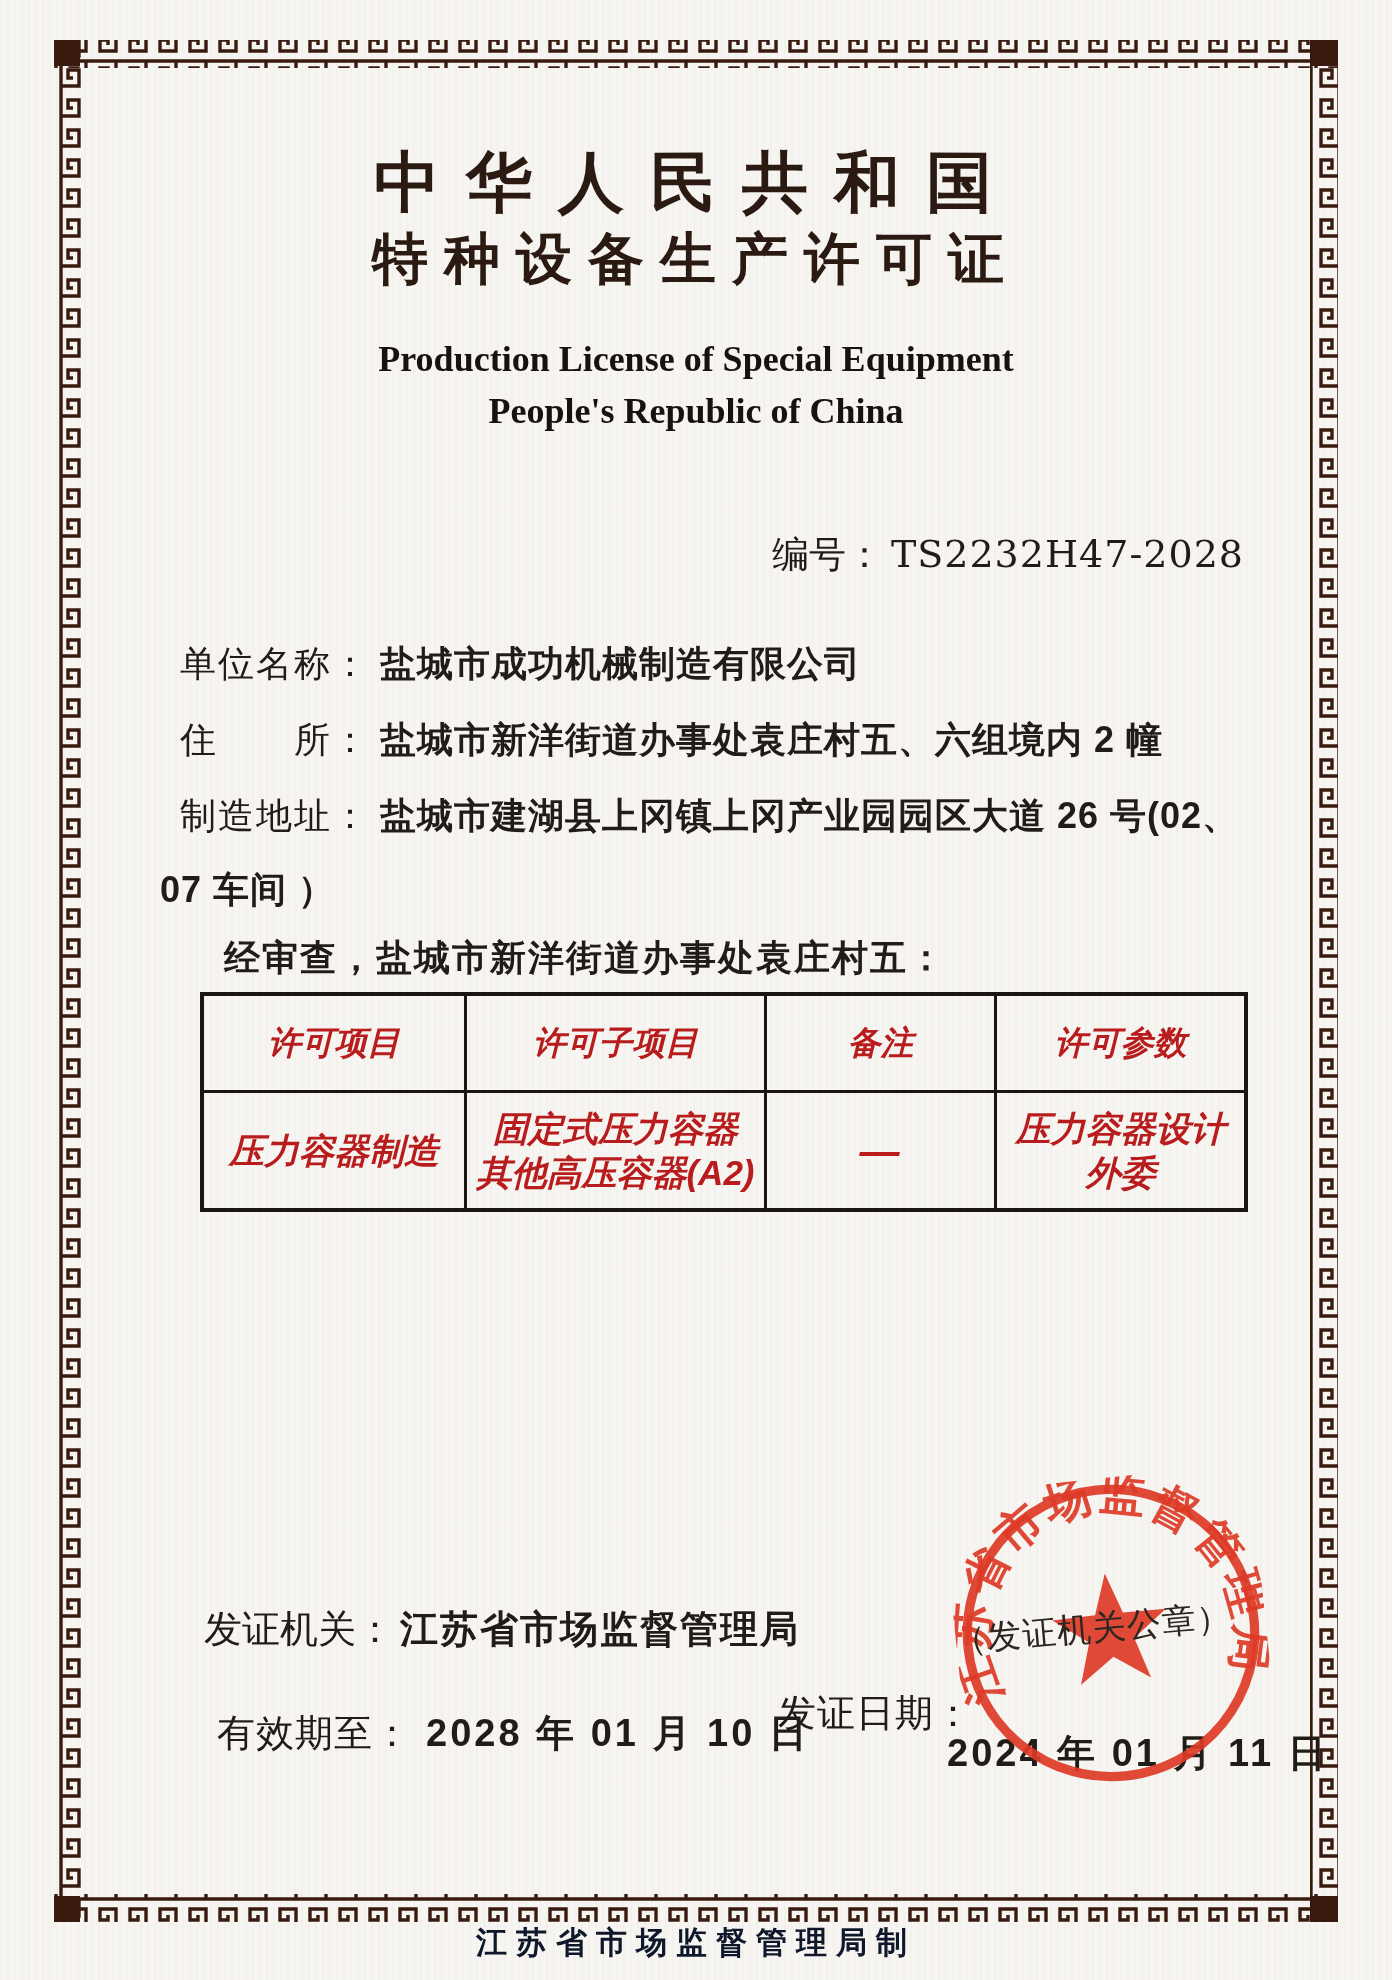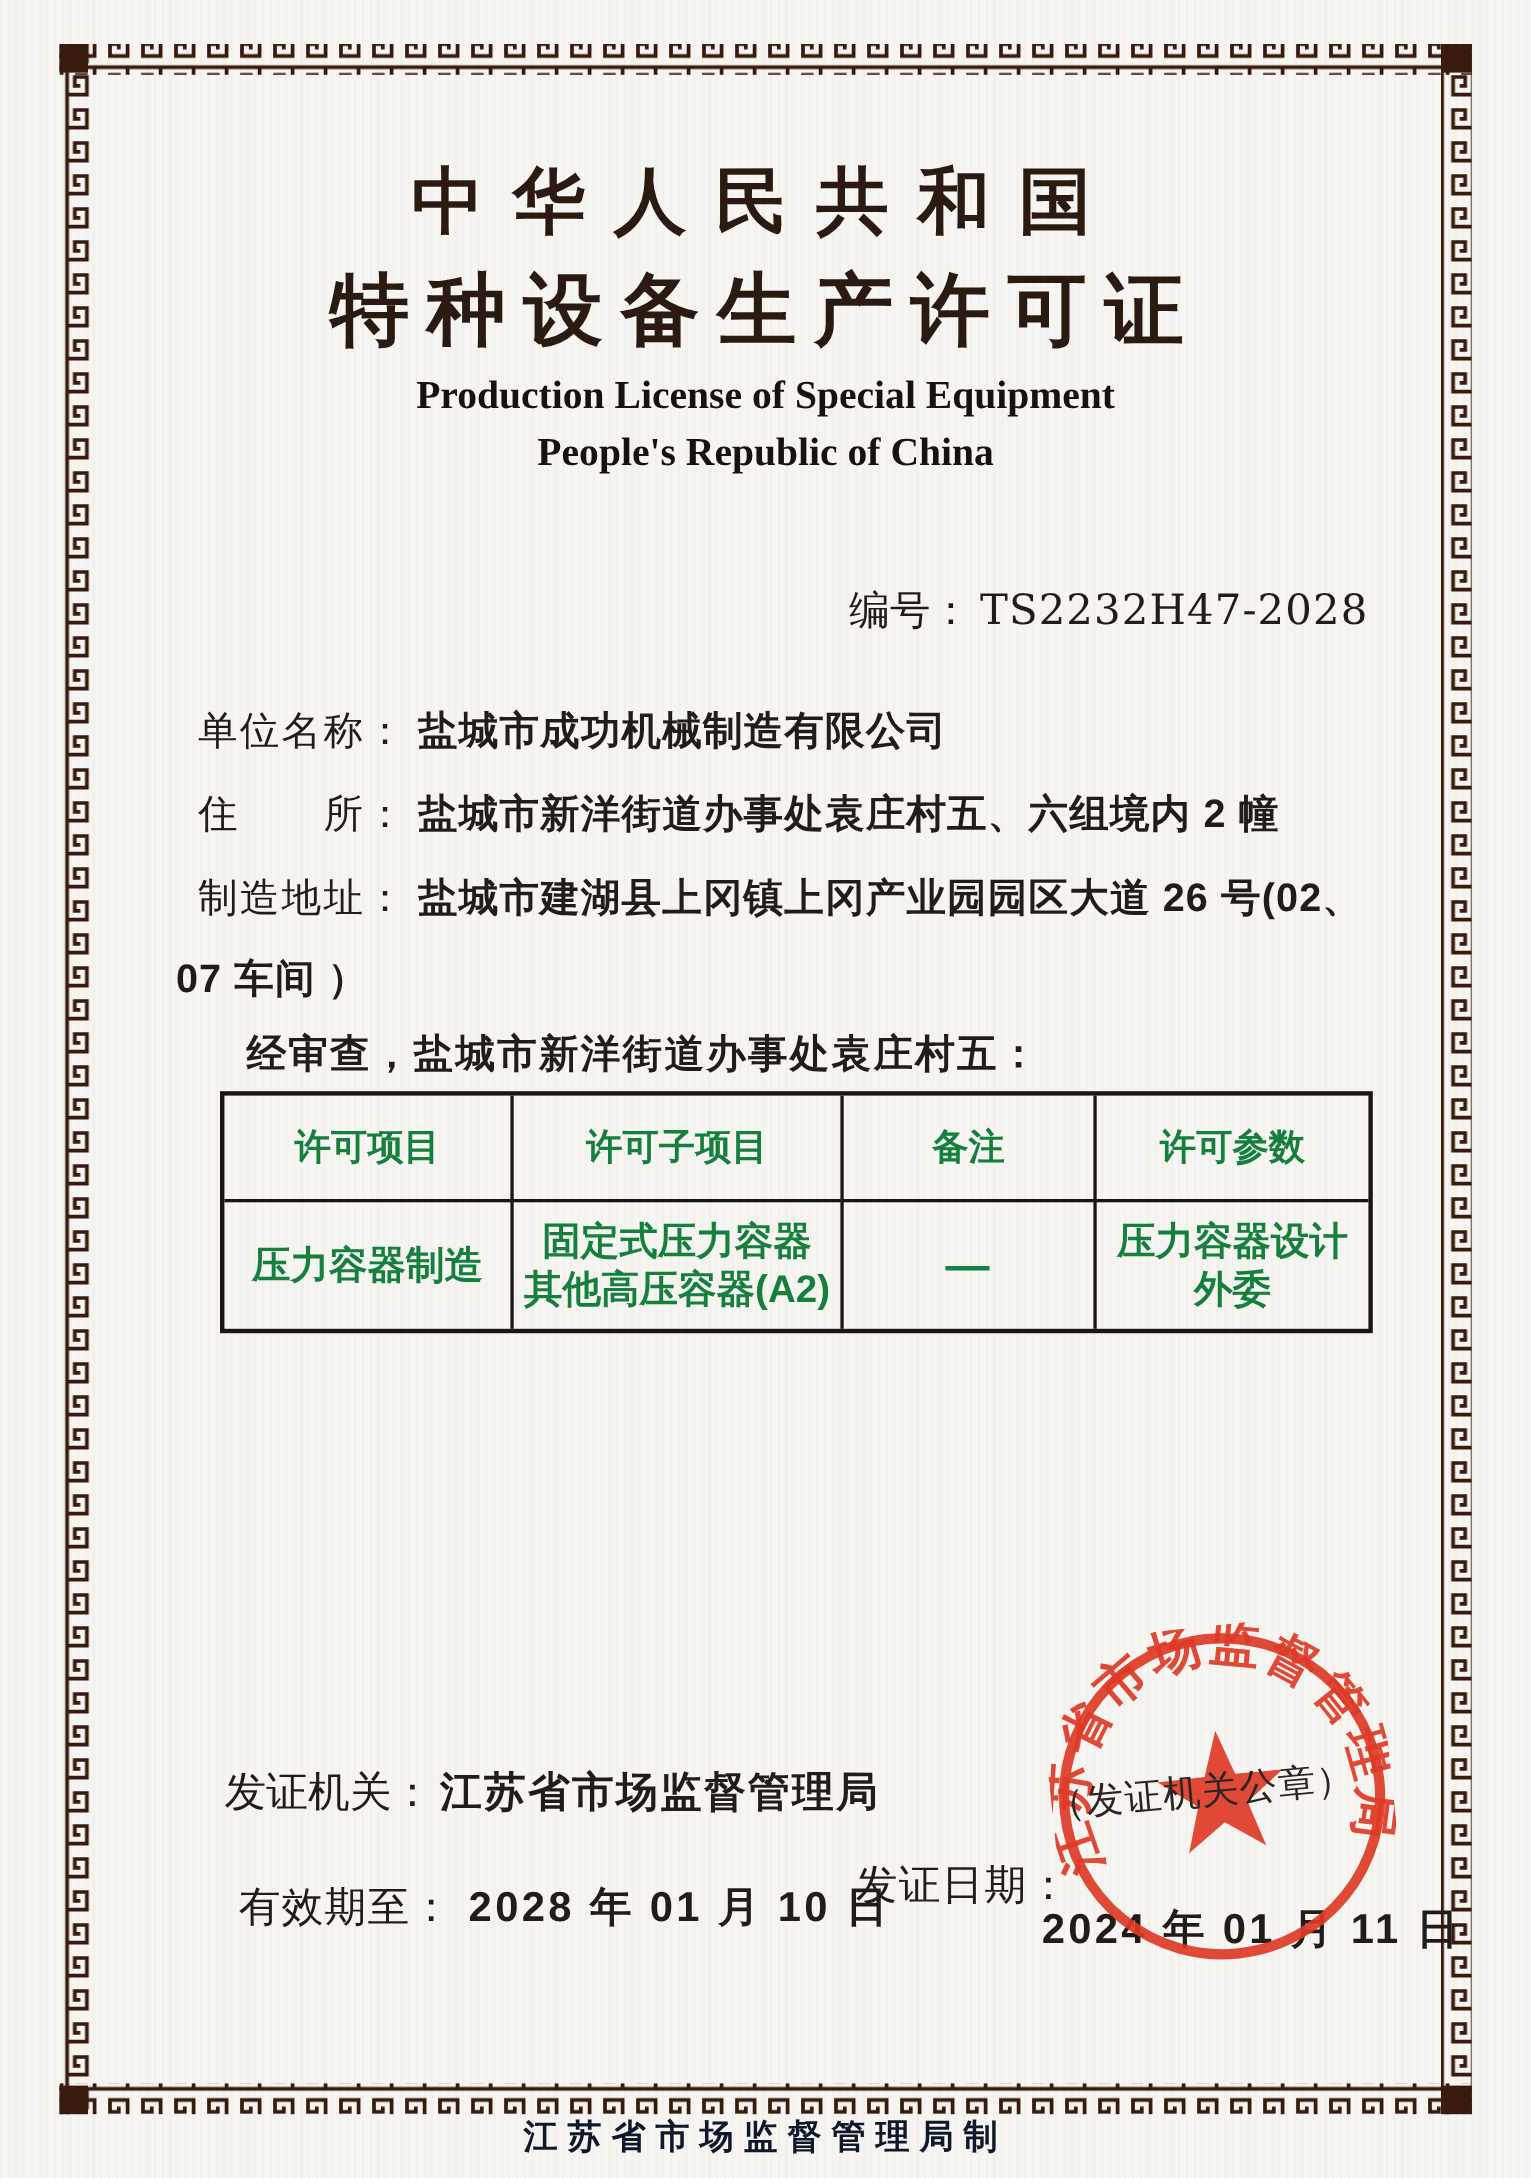--- a/index.html
+++ b/index.html
@@ -7,21 +7,21 @@
     width:1392px;height:1980px;position:relative;
     background:#f7f5f1;
     background-image:repeating-linear-gradient(90deg, rgba(60,50,40,0.018) 0 2px, rgba(0,0,0,0) 2px 7px);
     font-family:"Liberation Sans", sans-serif;
     color:#221c18;overflow:hidden;
   }
   .abs{position:absolute;}
   
   .title-cn{width:100%;text-align:center;font-weight:700;color:#2a1a12;}
   .t1{top:138px;font-size:66px;letter-spacing:26px;}
-  .t2{top:222px;font-size:72px;letter-spacing:16px;margin-top:12px;}
+  .t2{top:222px;font-size:56px;letter-spacing:16px;}
   .title-en{width:100%;text-align:center;font-family:"Liberation Serif", serif;font-weight:700;color:#17120e;}
   .e1{top:338px;font-size:36px;}
   .e2{top:390px;font-size:36px;}
   
   .lic-no{top:530px;right:148px;font-size:37px;display:flex;align-items:baseline;}
   .lic-no .lab{font-weight:500;}
   .lic-no .val{font-family:"DejaVu Serif", serif;font-size:38px;letter-spacing:1px;margin-left:8px;}
   
   .info-line{left:148px;font-size:36px;display:flex;align-items:flex-start;white-space:nowrap;}
   .info-line .lab{font-weight:500;letter-spacing:2px;}
@@ -29,21 +29,21 @@
   .l-company{top:640px;left:180px;}
   .l-residence{top:716px;left:180px;}
   .l-mfg{top:792px;left:180px;}
   .l-mfg2{top:866px;left:160px;font-weight:600;letter-spacing:1px;}
   .l-approve{top:934px;left:224px;font-weight:600;letter-spacing:2px;}
   
   .lic-table{left:200px;top:992px;width:1040px;border:4px solid #1b1611;
     display:grid;grid-template-columns:260px 300px 230px 250px;grid-template-rows:94px 118px;}
   .cell{border-left:3px solid #1b1611;border-top:3px solid #1b1611;
     display:flex;flex-direction:column;align-items:center;justify-content:center;
-    font-size:33px;font-weight:600;color:#15803d;line-height:1.25;}
+    font-size:33px;font-weight:600;color:#b91c1c;line-height:1.25;font-style:italic;}
   .cell.c0{border-left:none;}
   .cell.r0{border-top:none;}
   .cell .ln{display:block;}
   .cell.body{font-size:35px;}
   .cell .dash{font-size:40px;font-weight:700;letter-spacing:2px;}
   
   .f-line{display:flex;align-items:baseline;white-space:nowrap;}
   .f-authority{left:204px;top:1604px;font-size:38px;}
   .f-authority .lab{font-weight:500;}
   .f-authority .val{font-weight:700;margin-left:6px;letter-spacing:2px;}

